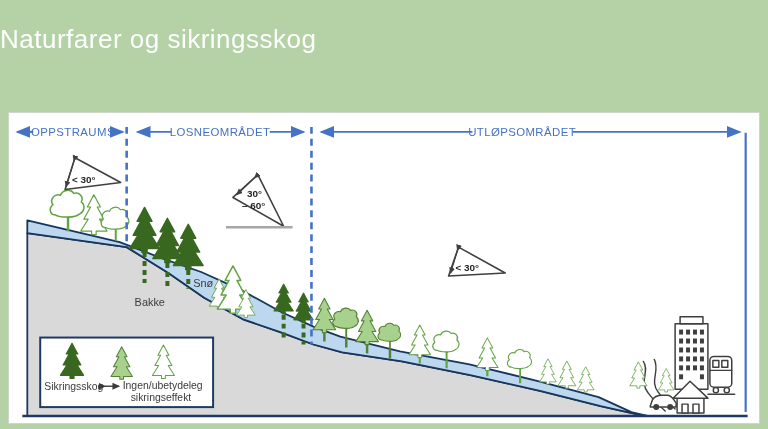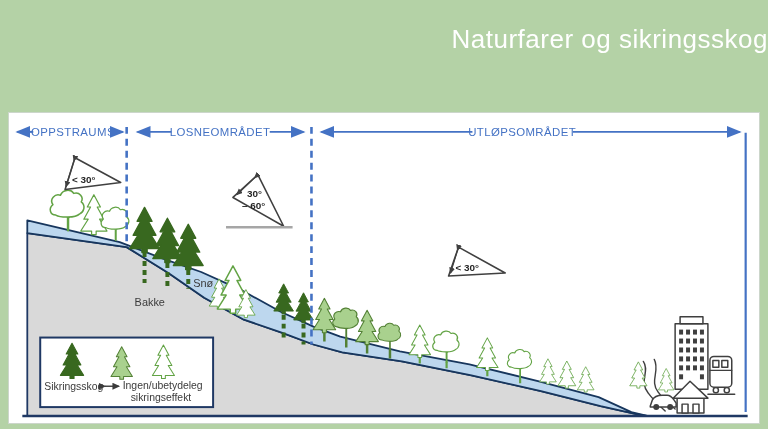--- a/index.html
+++ b/index.html
@@ -3,21 +3,21 @@
 <meta charset="utf-8">
 <style>
   html,body{margin:0;padding:0;}
   body{
     width:768px;height:429px;position:relative;overflow:hidden;
     background:#b4d2a6;
     font-family:"Liberation Sans", sans-serif;
   }
   .slide-title{
     position:absolute;top:24px;left:0;width:768px;
-    text-align:right;color:#ffffff;font-size:26px;font-weight:400;
+    text-align:left;color:#ffffff;font-size:26px;font-weight:400;
     letter-spacing:0.5px;
   }
   .panel{
     position:absolute;left:8px;top:112px;width:752px;height:312px;
     background:#ffffff;border:1px solid #ccd6cb;box-sizing:border-box;
   }
   .panel svg{display:block;}
   text{font-family:"Liberation Sans", sans-serif;}
   .zone-label{fill:#4472c4;font-size:11.5px;letter-spacing:0.4px;}
   .zone-line{stroke:#4472c4;stroke-width:2;fill:none;}

